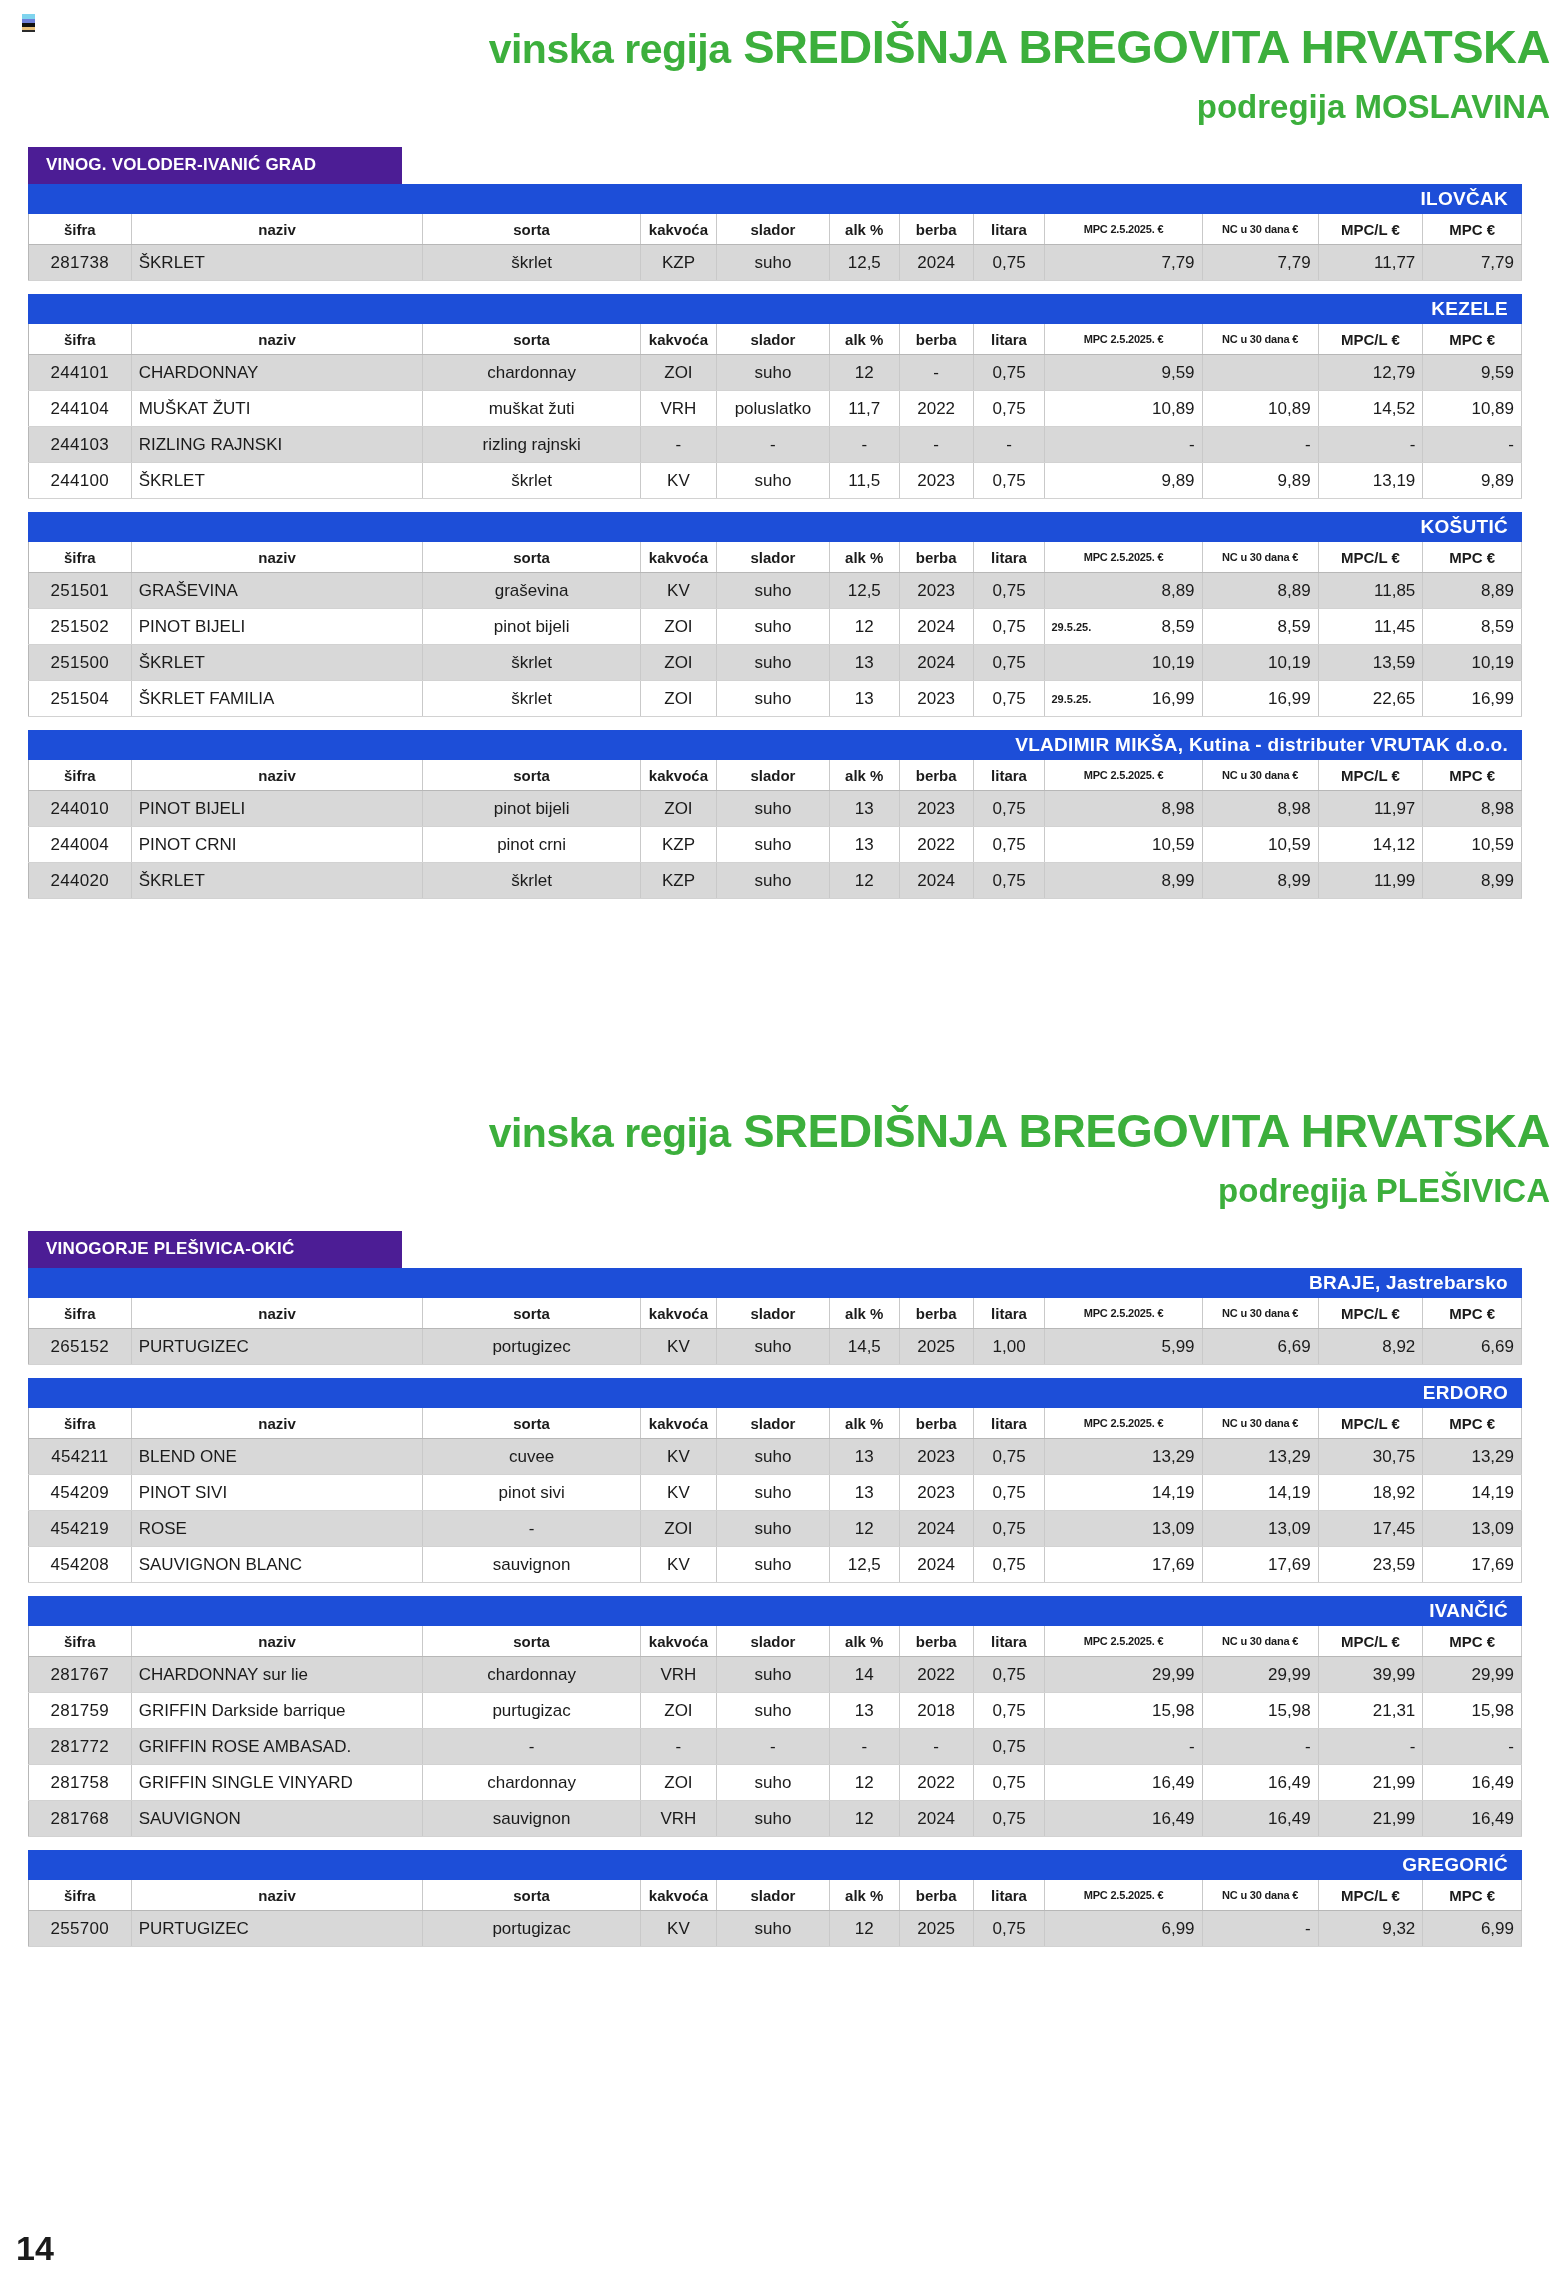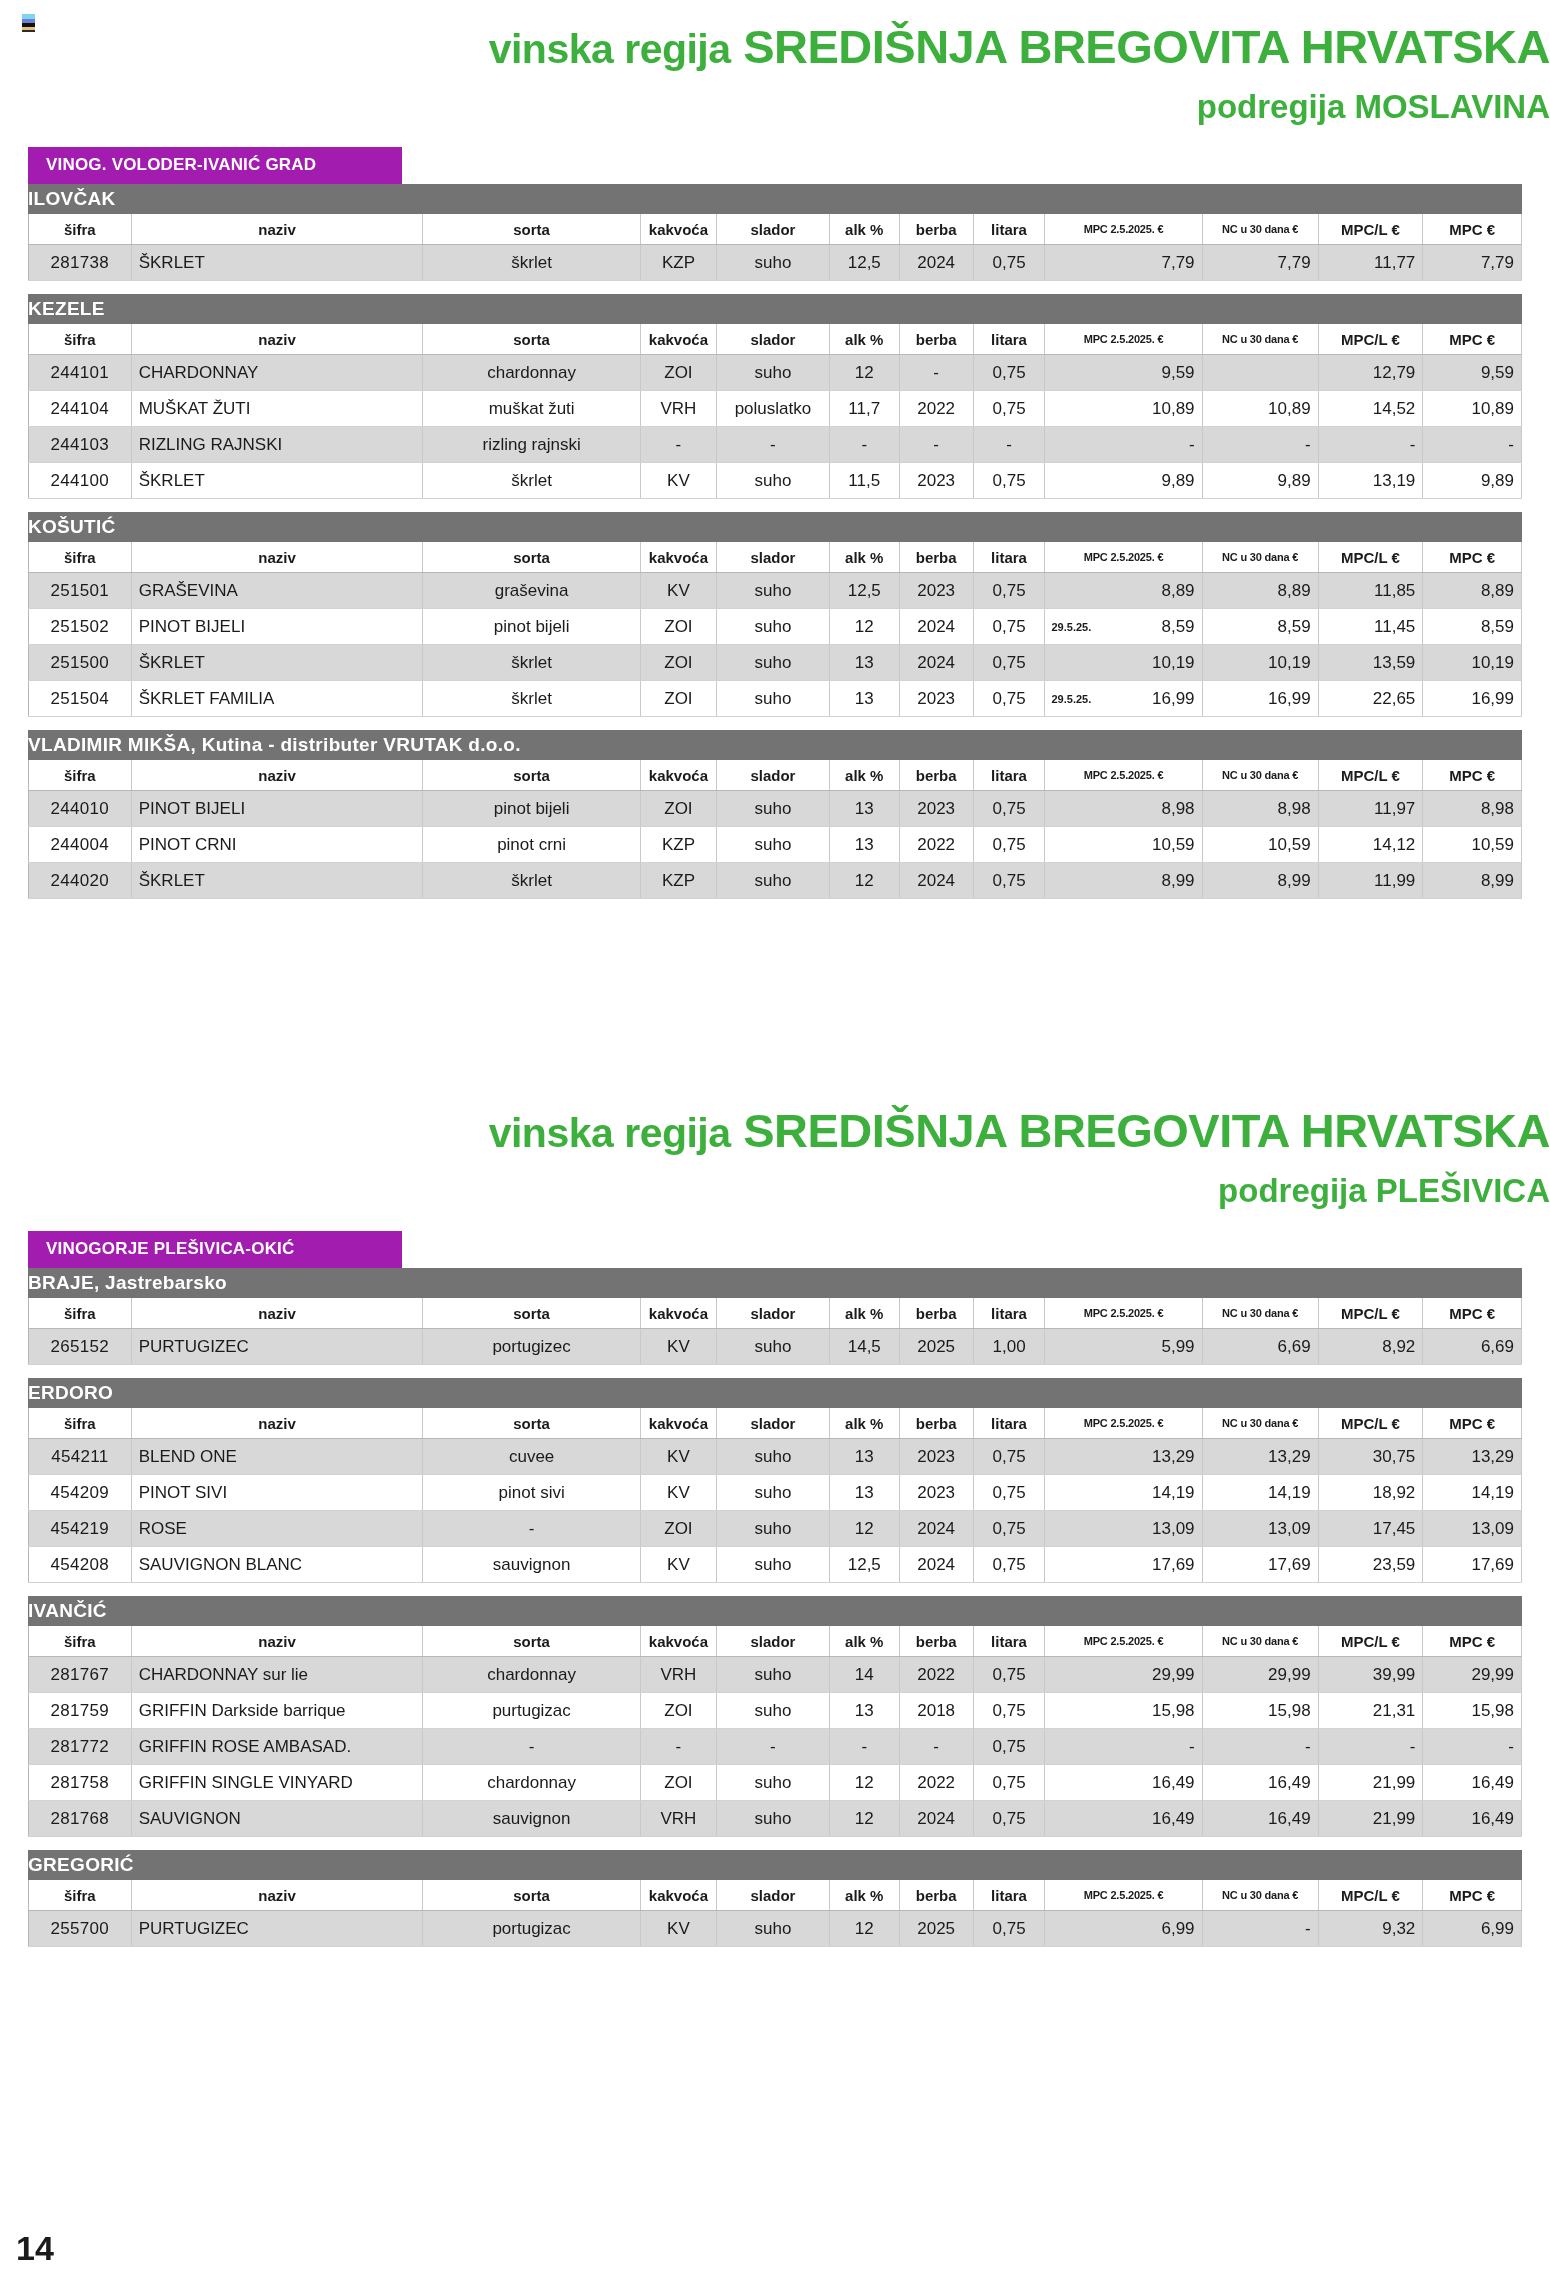--- a/index.html
+++ b/index.html
@@ -26,34 +26,34 @@
     line-height:1.06; white-space:nowrap;
   }
   .region-title .lead { font-weight:bold; font-size:41px; }
   .region-sub {
     color:#3caf3c; font-weight:bold; font-size:33px; line-height:1.1; margin-top:17px;
   }
 
   
   .vinogorje-tag {
     display:inline-block;
-    background:#a21caf; color:#ffffff;
+    background:#4c1d95; color:#ffffff;
     font-weight:bold; font-size:17px; letter-spacing:0.2px;
     padding:8px 16px 9px 18px;
     min-width:340px;
   }
   .tagwrap { margin-left:28px; }
 
   
   .producer { margin:0 28px 0 28px; }
   .producer + .producer { margin-top:13px; }
 
   .producer-bar {
-    background:#737373; height:30px; position:relative;
-    display:flex; align-items:center; justify-content:flex-start;
+    background:#1d4ed8; height:30px; position:relative;
+    display:flex; align-items:center; justify-content:flex-end;
   }
   .producer-name {
     color:#ffffff; font-weight:bold; font-size:19px; letter-spacing:0.3px;
     padding-right:14px; white-space:nowrap;
   }
 
   table.wine {
     border-collapse:collapse; width:100%; table-layout:fixed;
     border-left:1px solid #b7b7b7; border-right:1px solid #b7b7b7;
     border-bottom:1px solid #14532d;

